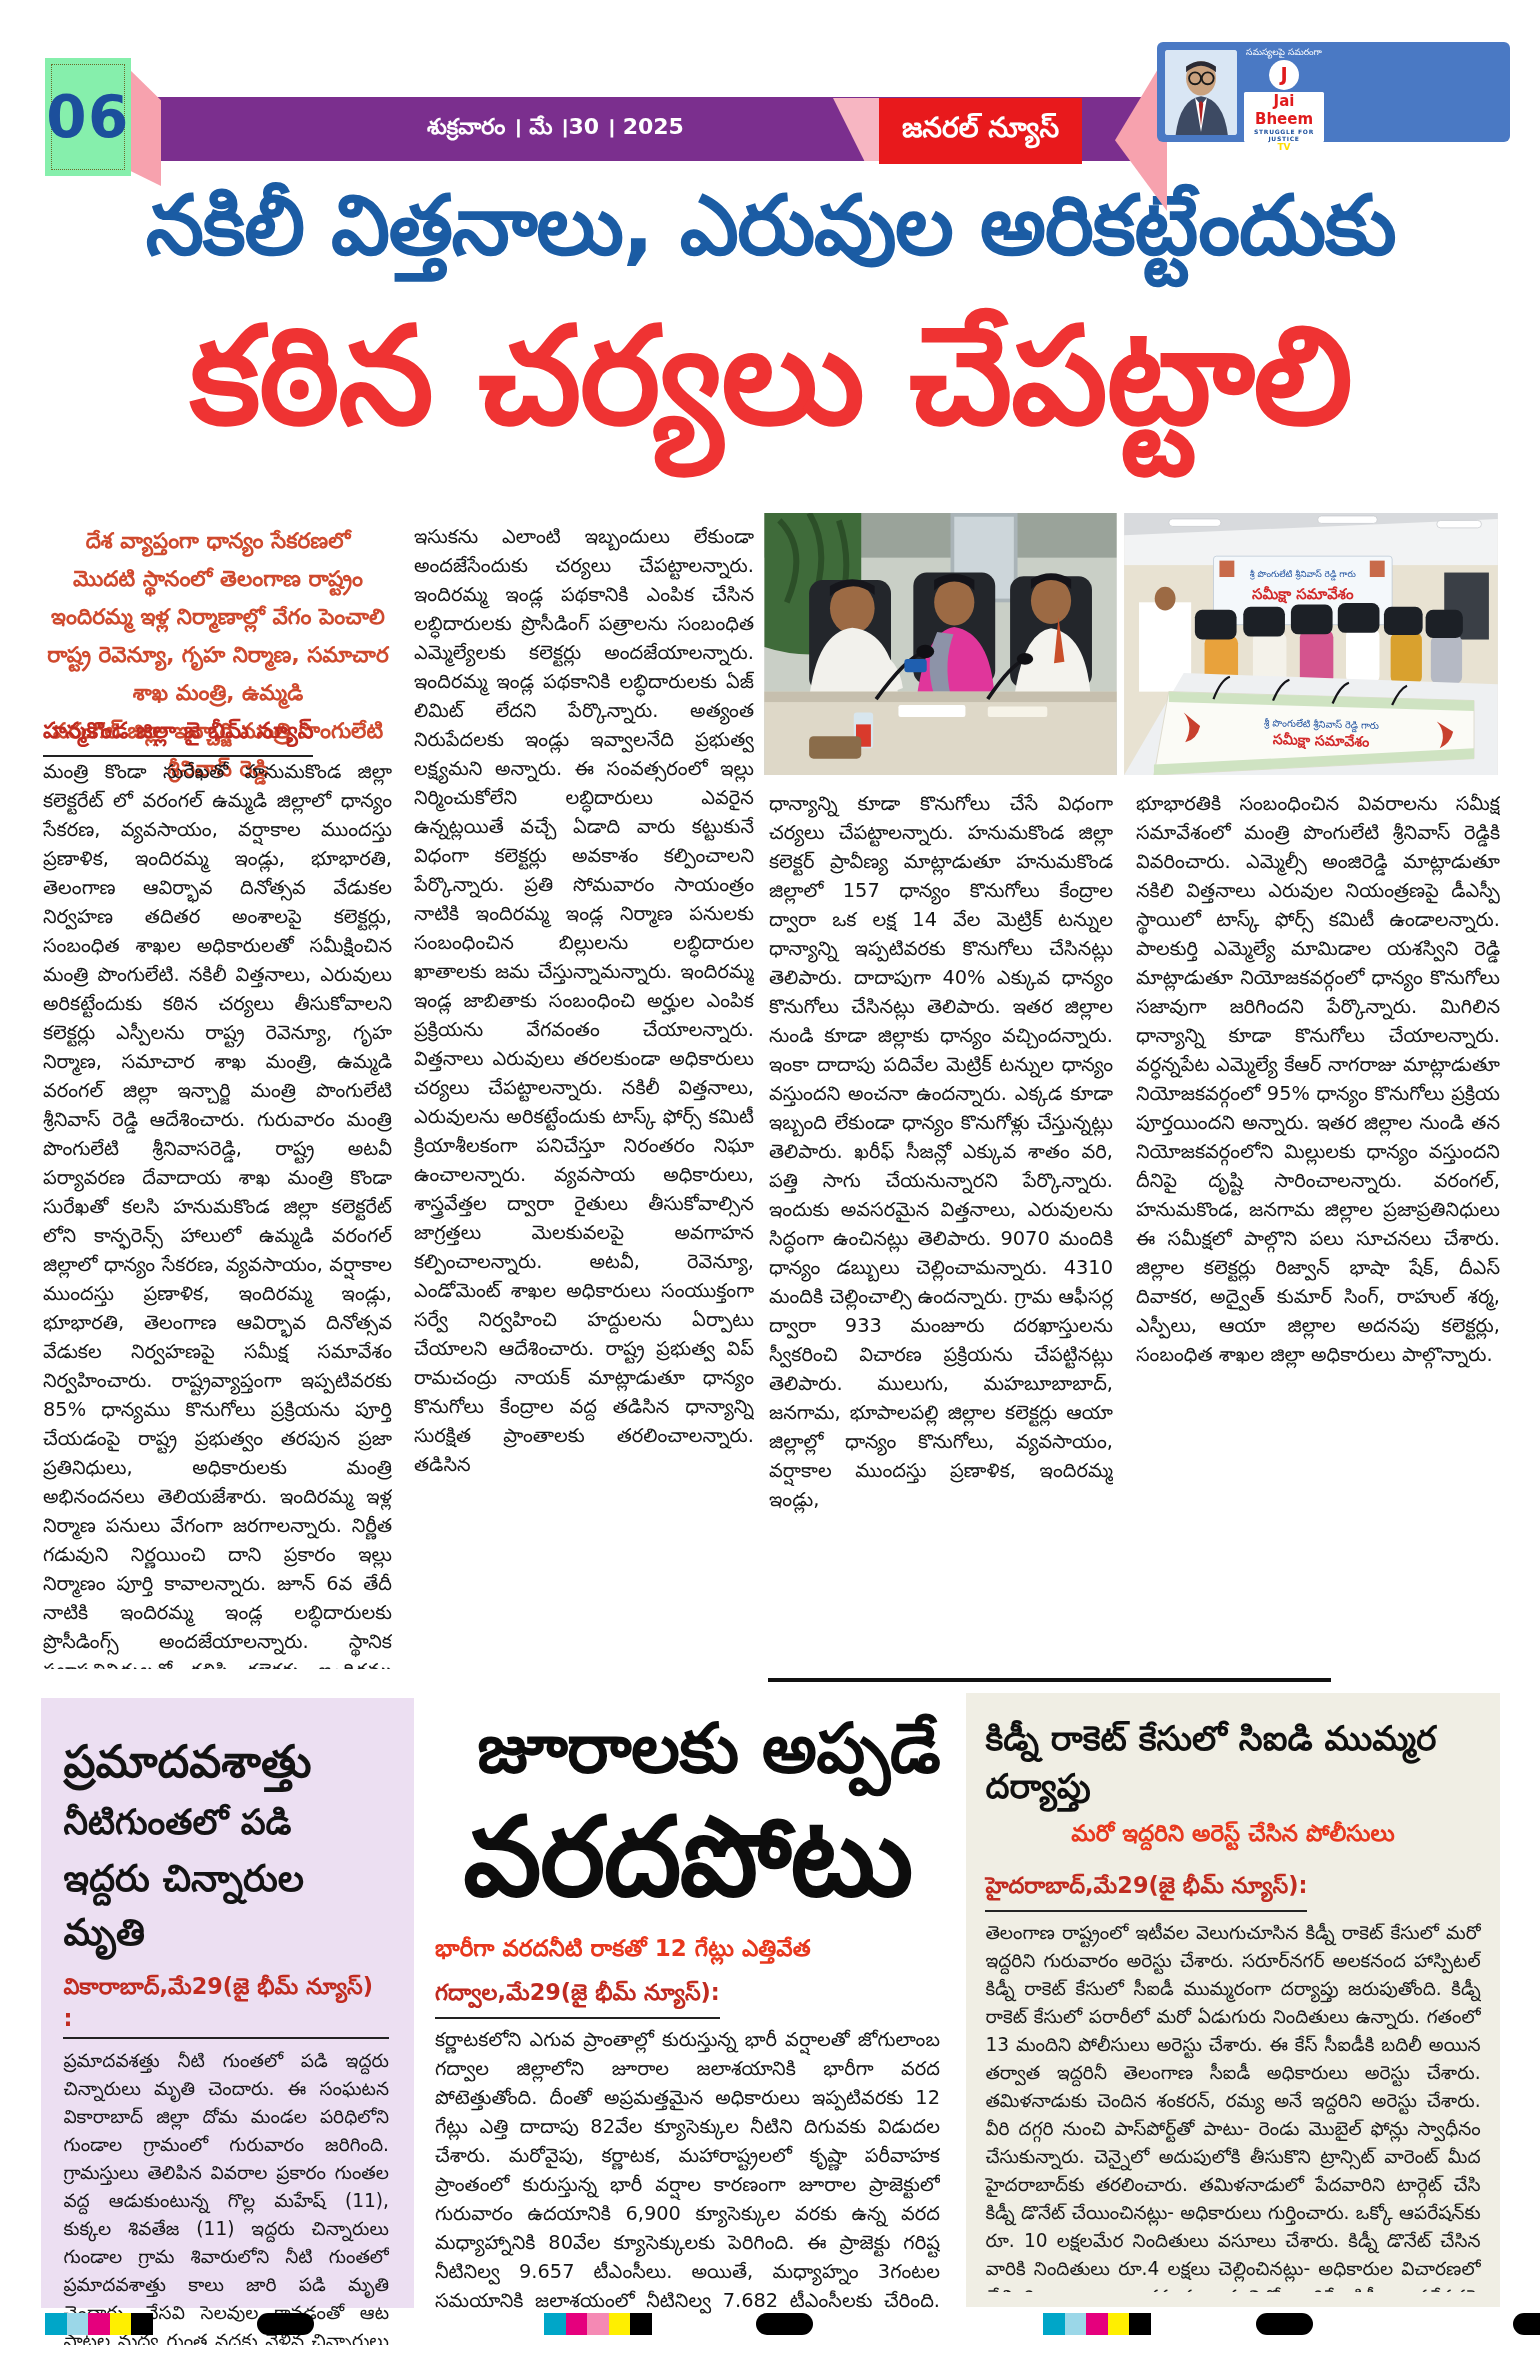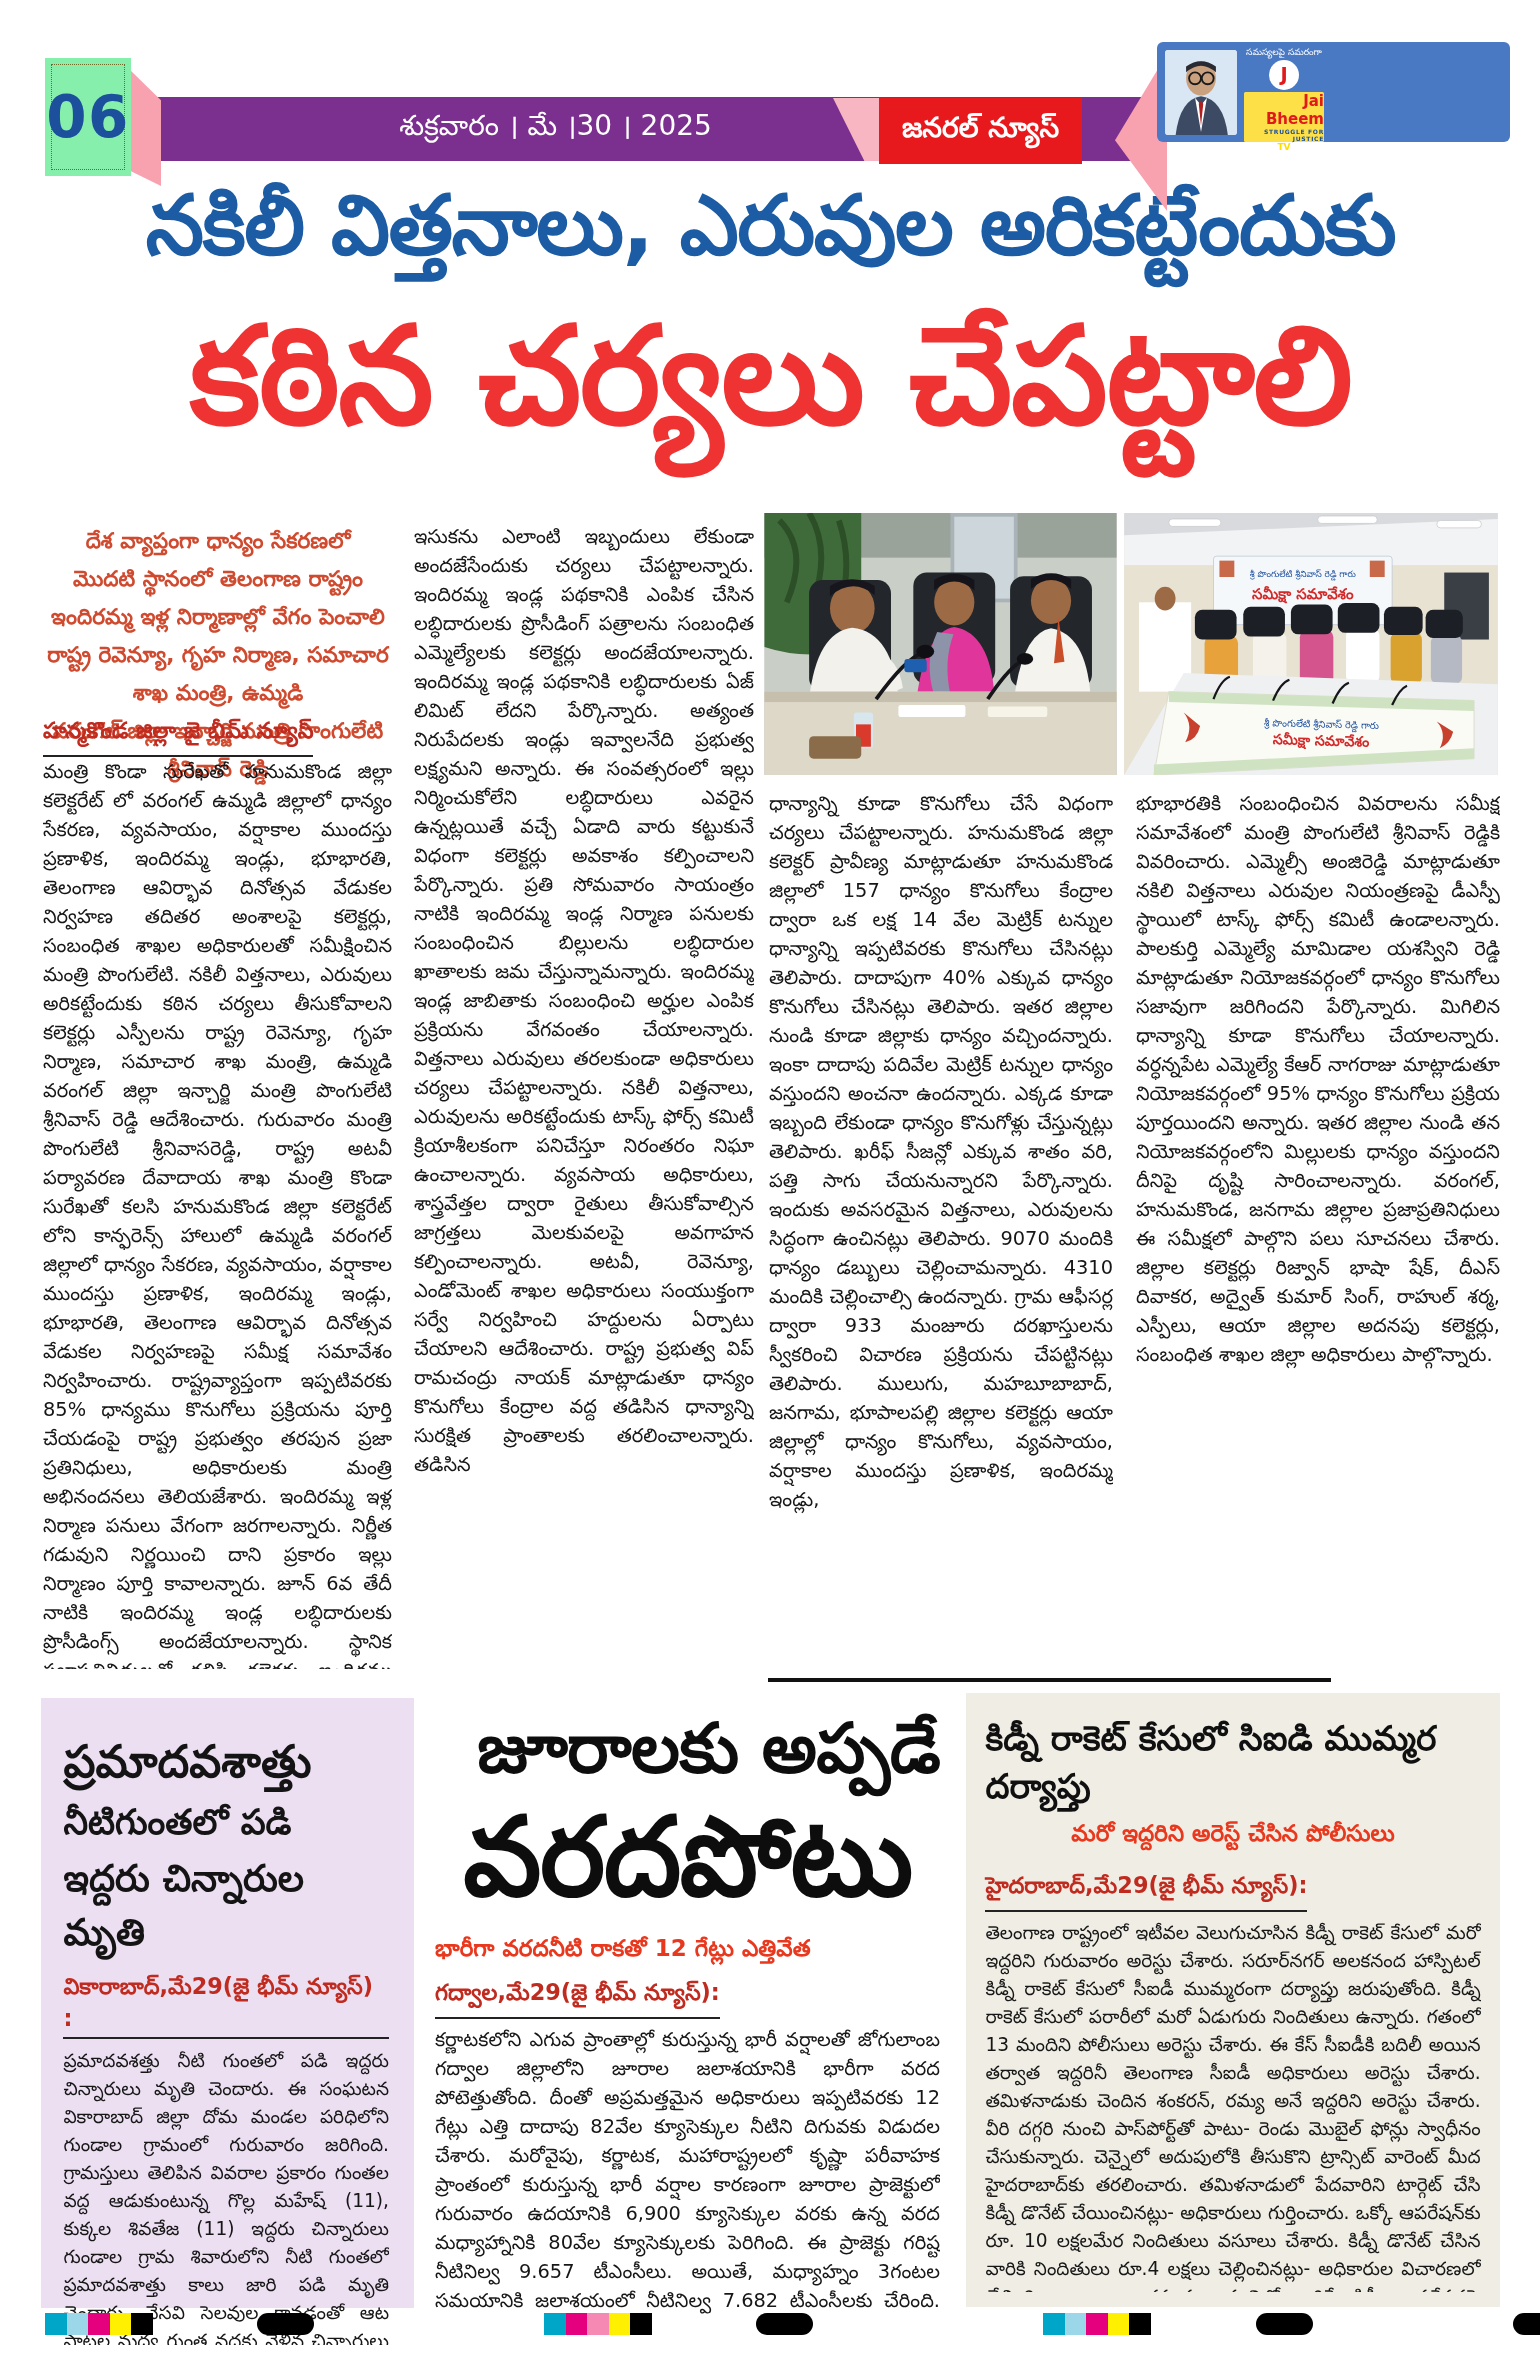--- a/index.html
+++ b/index.html
@@ -9,42 +9,42 @@
 
   
   .pageno-box{left:45px;top:58px;width:86px;height:118px;background:#86efac;z-index:3;}
   .pageno-inner{position:absolute;left:6px;top:6px;right:6px;bottom:6px;border:1.5px dotted #6b6b2a;
                 display:flex;align-items:center;justify-content:center;}
   .pageno{font-size:58px;font-weight:900;color:#1c4f9c;letter-spacing:1.5px;}
   .pageno-shadow{left:127px;top:67px;width:34px;height:119px;background:#f7a2ae;
                  clip-path:polygon(0 0,100% 28%,100% 100%,0 86%);z-index:2;}
   .datebar{left:153px;top:97px;width:1002px;height:64px;background:#7b2f8e;z-index:1;
            display:flex;align-items:center;}
-  .datetext{width:805px;text-align:center;color:#ffffff;font-size:28px;font-weight:400;}
+  .datetext{width:805px;text-align:center;color:#ffffff;font-size:22px;font-weight:700;}
   .badge-accent{left:833px;top:98px;width:57px;height:63px;background:#f7b6c2;
                 clip-path:polygon(0 0,100% 0,100% 100%,55% 100%);z-index:2;}
   .section-badge{left:879px;top:98px;width:203px;height:66px;background:#e8191c;z-index:3;
                  display:flex;align-items:center;justify-content:center;color:#fff;
                  font-size:28px;font-weight:800;}
   .logo-arrow{left:1115px;top:54px;width:52px;height:157px;background:#f7a2ae;
               clip-path:polygon(100% 0,100% 100%,0 55%);z-index:2;}
   .masthead{left:1157px;top:42px;width:353px;height:100px;background:#4a79c4;border-radius:6px;
             z-index:4;display:flex;}
   .mast-photo{width:72px;height:85px;margin:7.5px 3px 0 7.5px;background:#cfe0f2;border-radius:3px;overflow:hidden;}
   .mast-center{width:179px;position:relative;}
   .mast-title{position:absolute;left:0;top:6px;width:100%;text-align:center;color:#e01a1c;
               font-size:48px;font-weight:900;text-shadow:1.5px 1.5px 0 #ffffff;}
   .mast-sub{position:absolute;right:4.5px;top:61px;color:#ffffff;font-size:12.7px;font-weight:600;}
   .mast-power{position:absolute;left:0;bottom:3px;width:100%;text-align:center;color:#e01a1c;
               font-size:18px;font-weight:900;letter-spacing:1.5px;text-shadow:0.7px 0.7px 0 #fff,-0.7px -0.7px 0 #fff;}
   .mast-right{width:89px;position:relative;text-align:center;color:#fff;}
   .mast-right-top{font-size:9px;margin-top:4.5px;}
   .mast-circle{width:30px;height:30px;border-radius:50%;background:#ffffff;margin:1.5px auto;
                color:#e01a1c;font-weight:900;font-size:19.4px;line-height:30px;}
-  .mast-jb{background:#fde047;color:#e01a1c;font-weight:900;font-size:15px;margin:0 4.5px;border-radius:1.5px;text-align:right;}
+  .mast-jb{background:#ffffff;color:#e01a1c;font-weight:900;font-size:15px;margin:0 4.5px;border-radius:1.5px;}
   .mast-jb small{display:block;font-size:6px;color:#1c4f9c;font-weight:700;letter-spacing:0.7px;}
   .mast-tv{color:#ffdd00;font-size:9px;font-weight:900;}
   .mast-right-bottom{font-size:9px;margin-top:1.5px;}
 
   
   .kicker{left:0;top:170px;width:1541px;text-align:center;color:#1b5ca4;font-size:83px;
           font-weight:900;letter-spacing:-1.5px;line-height:112px;}
   .mainhead{left:0;top:292px;width:1541px;text-align:center;color:#ef3333;font-size:136px;
             font-weight:900;letter-spacing:-1.5px;line-height:168px;}
 

